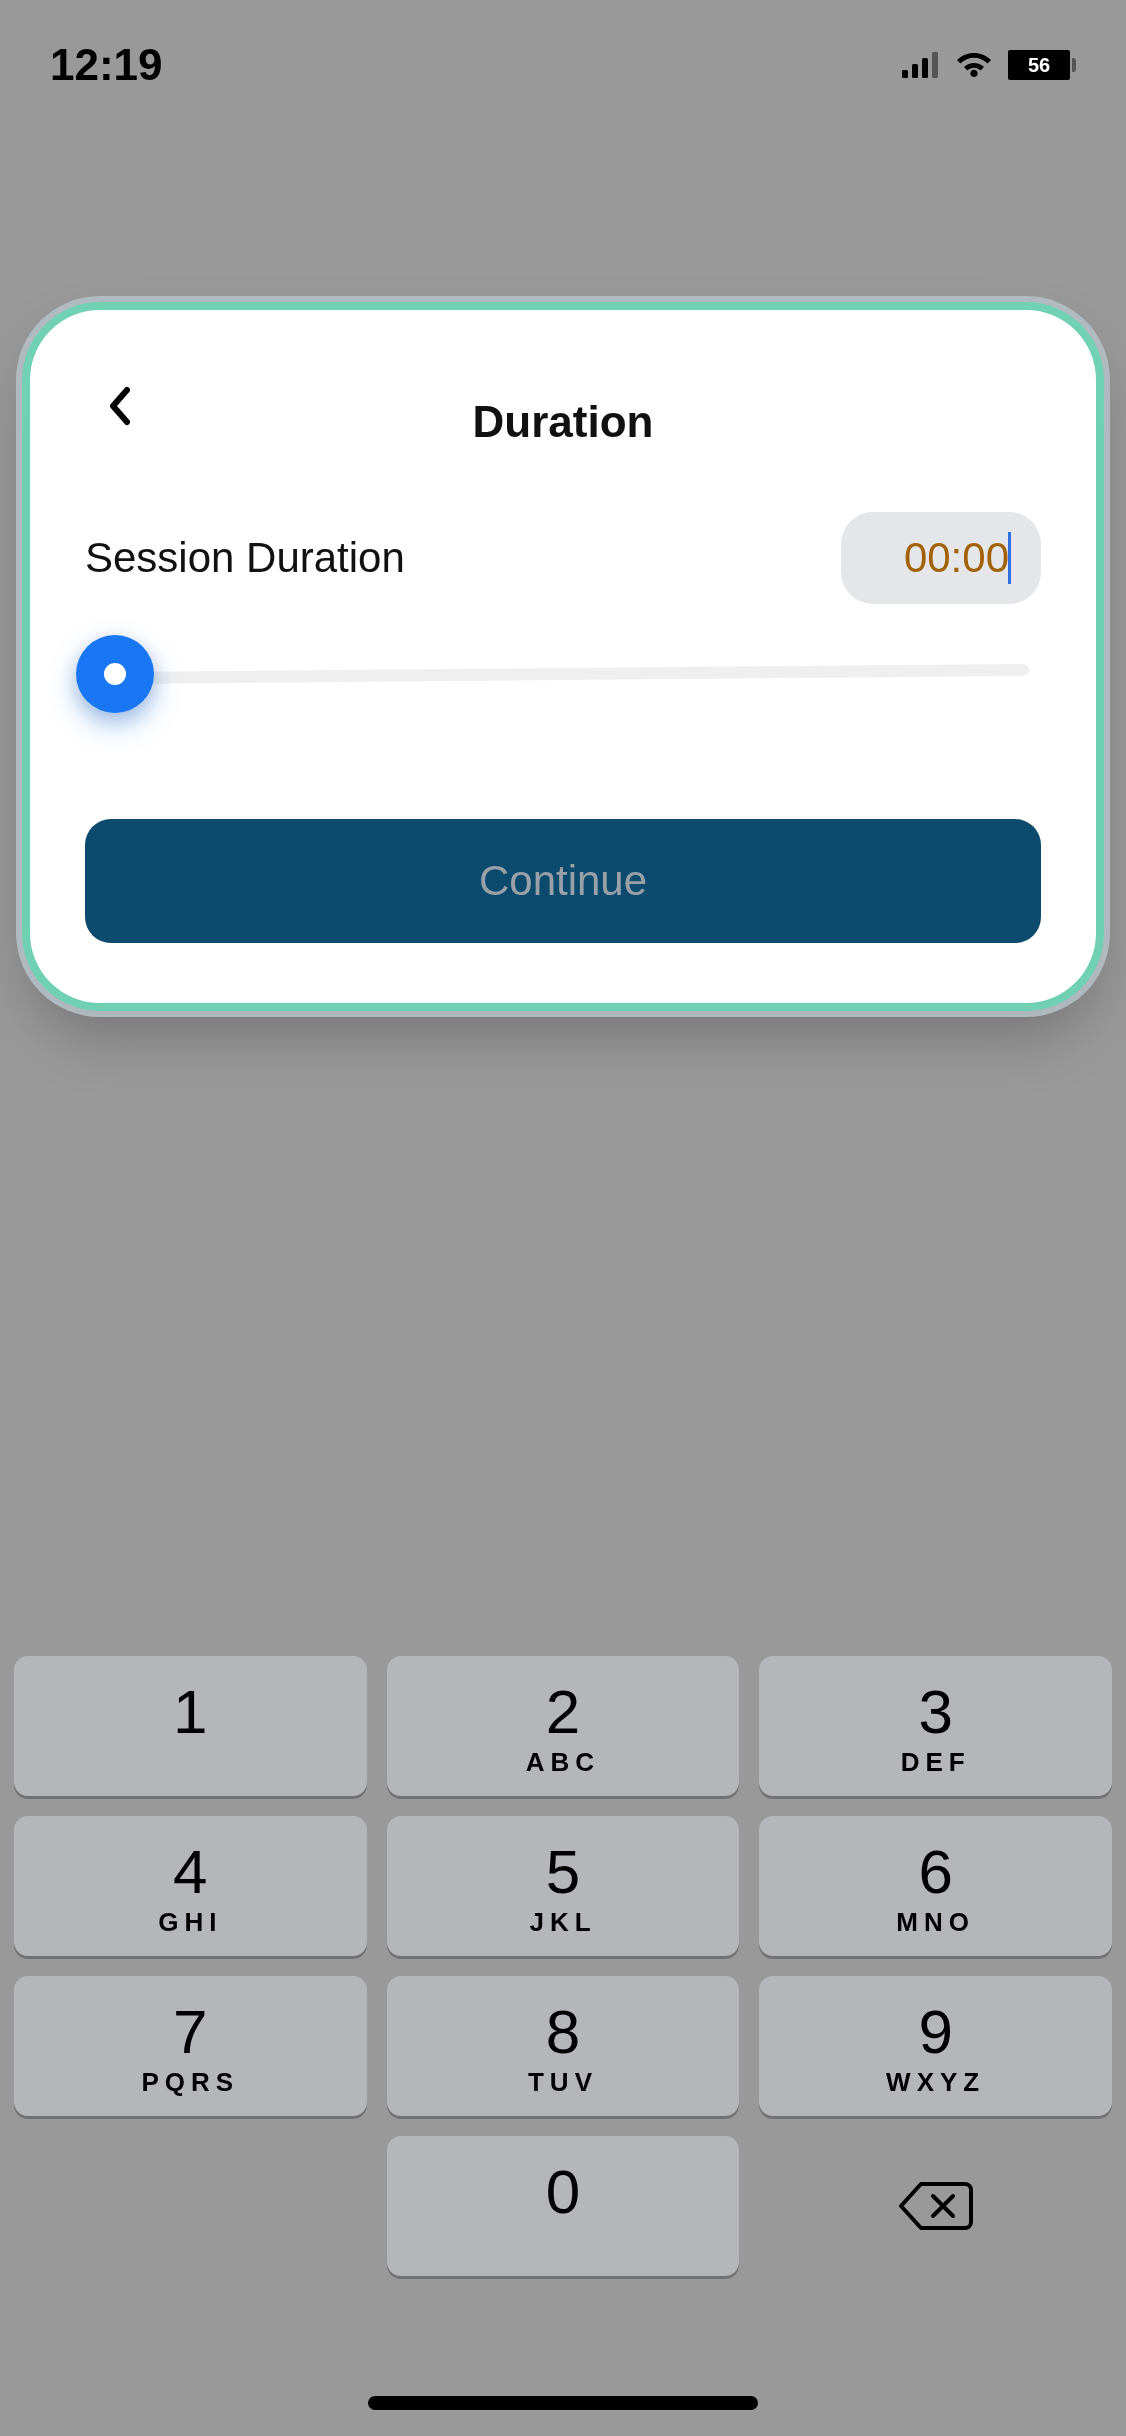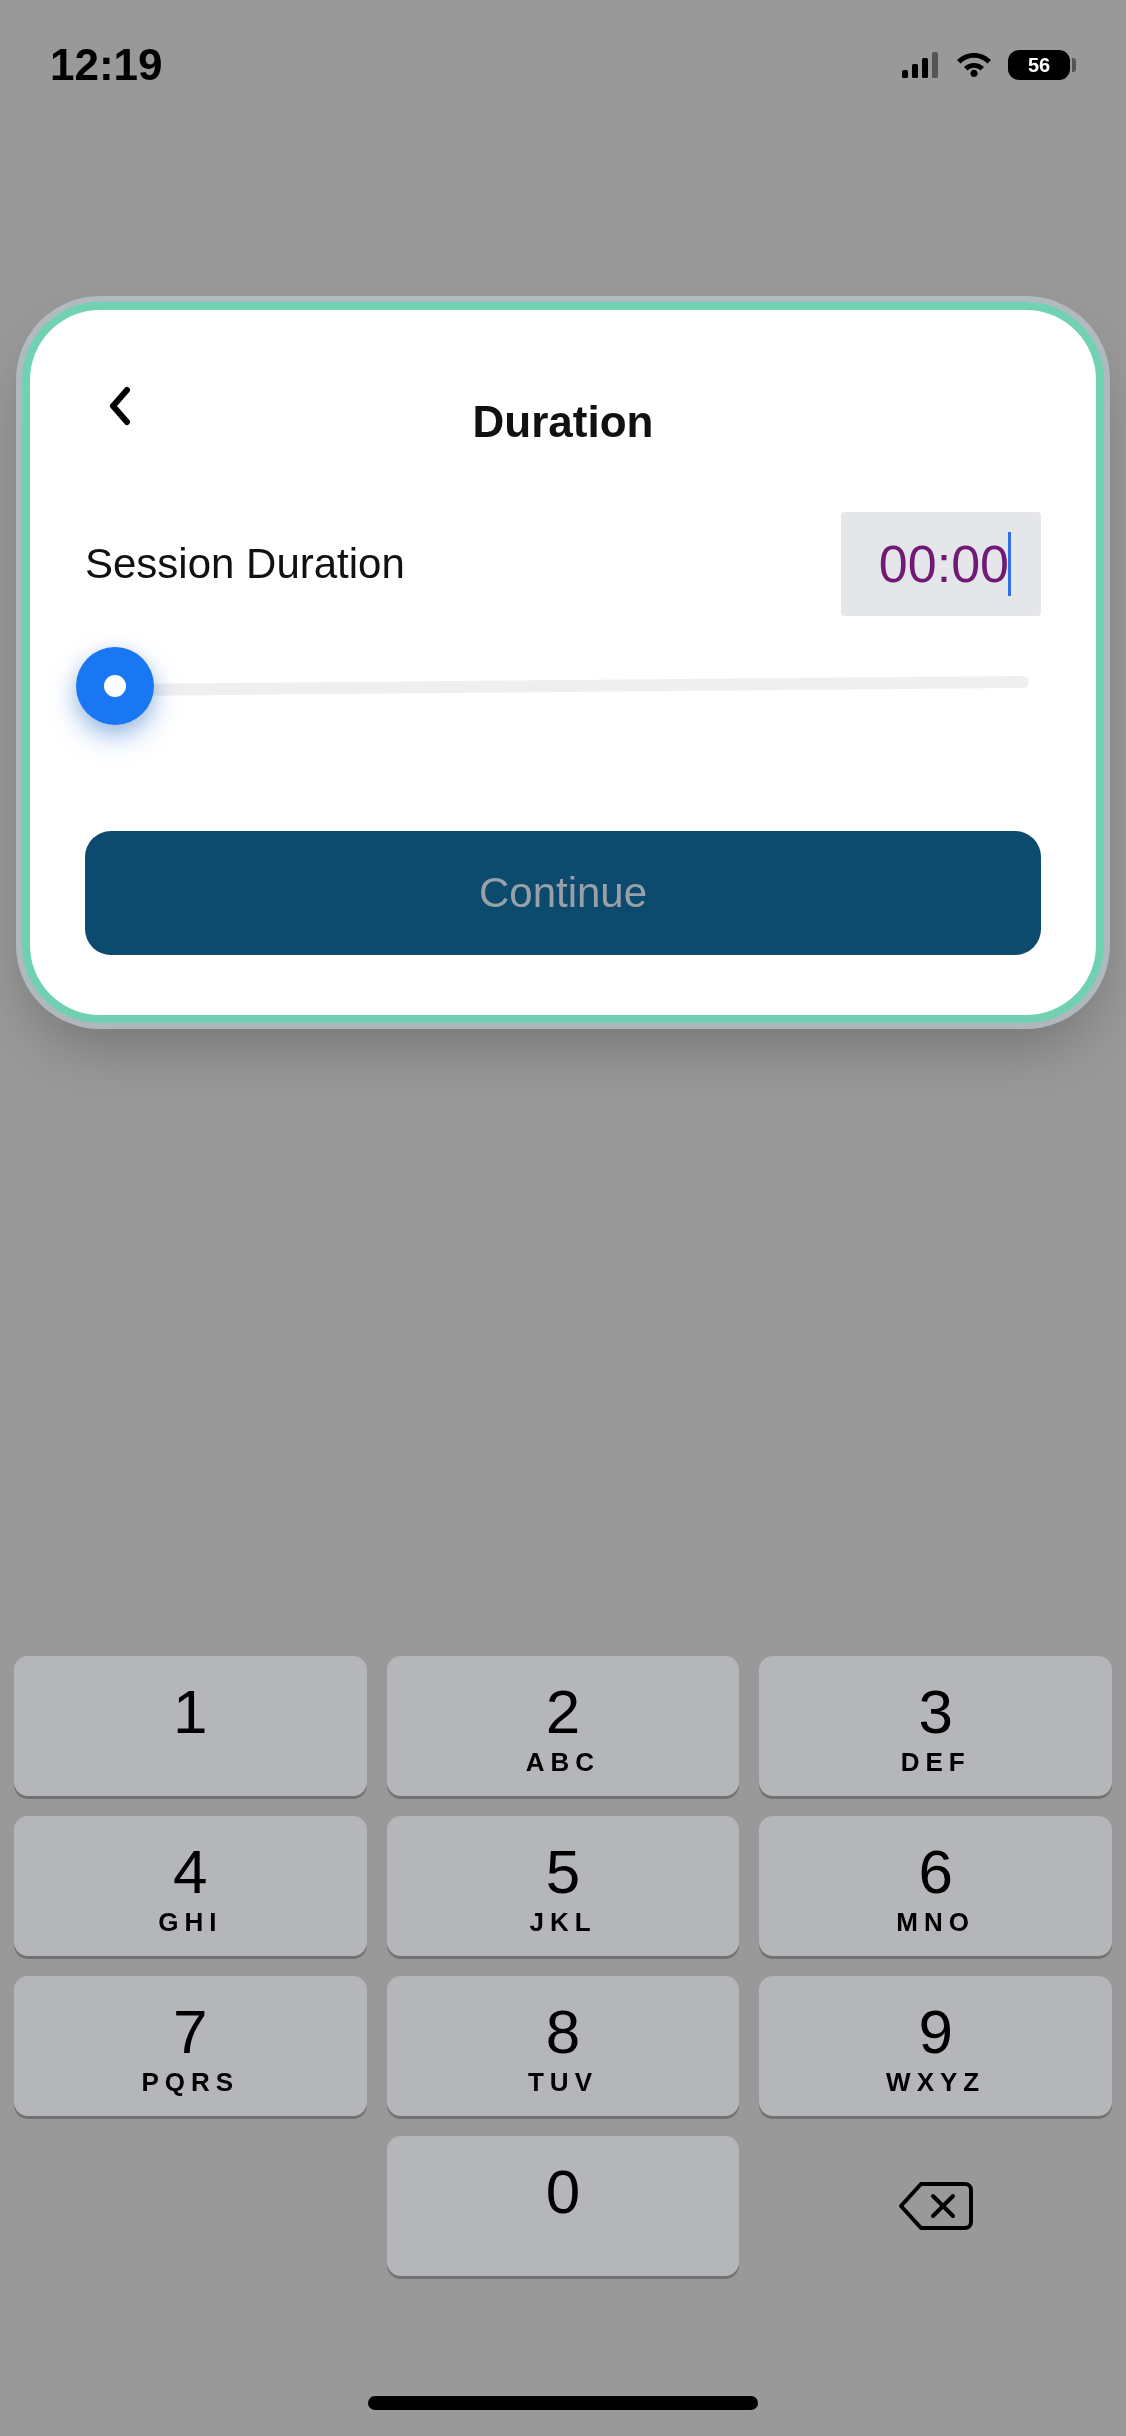--- a/index.html
+++ b/index.html
@@ -25,21 +25,21 @@
     color: #000;
   }
   .status-right { display: flex; align-items: center; gap: 14px; }
   .status-right svg { display: block; }
   .battery-wrap {
     display: flex; align-items: center;
     position: relative;
   }
   .battery-body {
     width: 62px; height: 30px;
-    border-radius: 11px;
+    border-radius: 2px;
     background: #000;
     position: relative;
     display: flex; align-items: center;
   }
   .battery-text {
     position: absolute; left: 0; right: 0;
     text-align: center;
     font-size: 20px; font-weight: 700;
     color: #fff;
     line-height: 30px;
@@ -94,25 +94,25 @@
     justify-content: space-between;
     margin-bottom: 45px;
   }
   .row-label {
     font-size: 42px;
     font-weight: 400;
     color: #111;
   }
   .duration-input {
     background: #e5e6e9;
-    border-radius: 4px;
+    border-radius: 32px;
     padding: 22px 32px;
-    font-size: 52px;
+    font-size: 42px;
     font-weight: 500;
-    color: #701a75;
+    color: #a16207;
     font-variant-numeric: tabular-nums;
     min-width: 200px;
     text-align: right;
     position: relative;
   }
   .duration-input::after {
     content: "";
     position: absolute;
     right: 30px;
     top: 20px;

